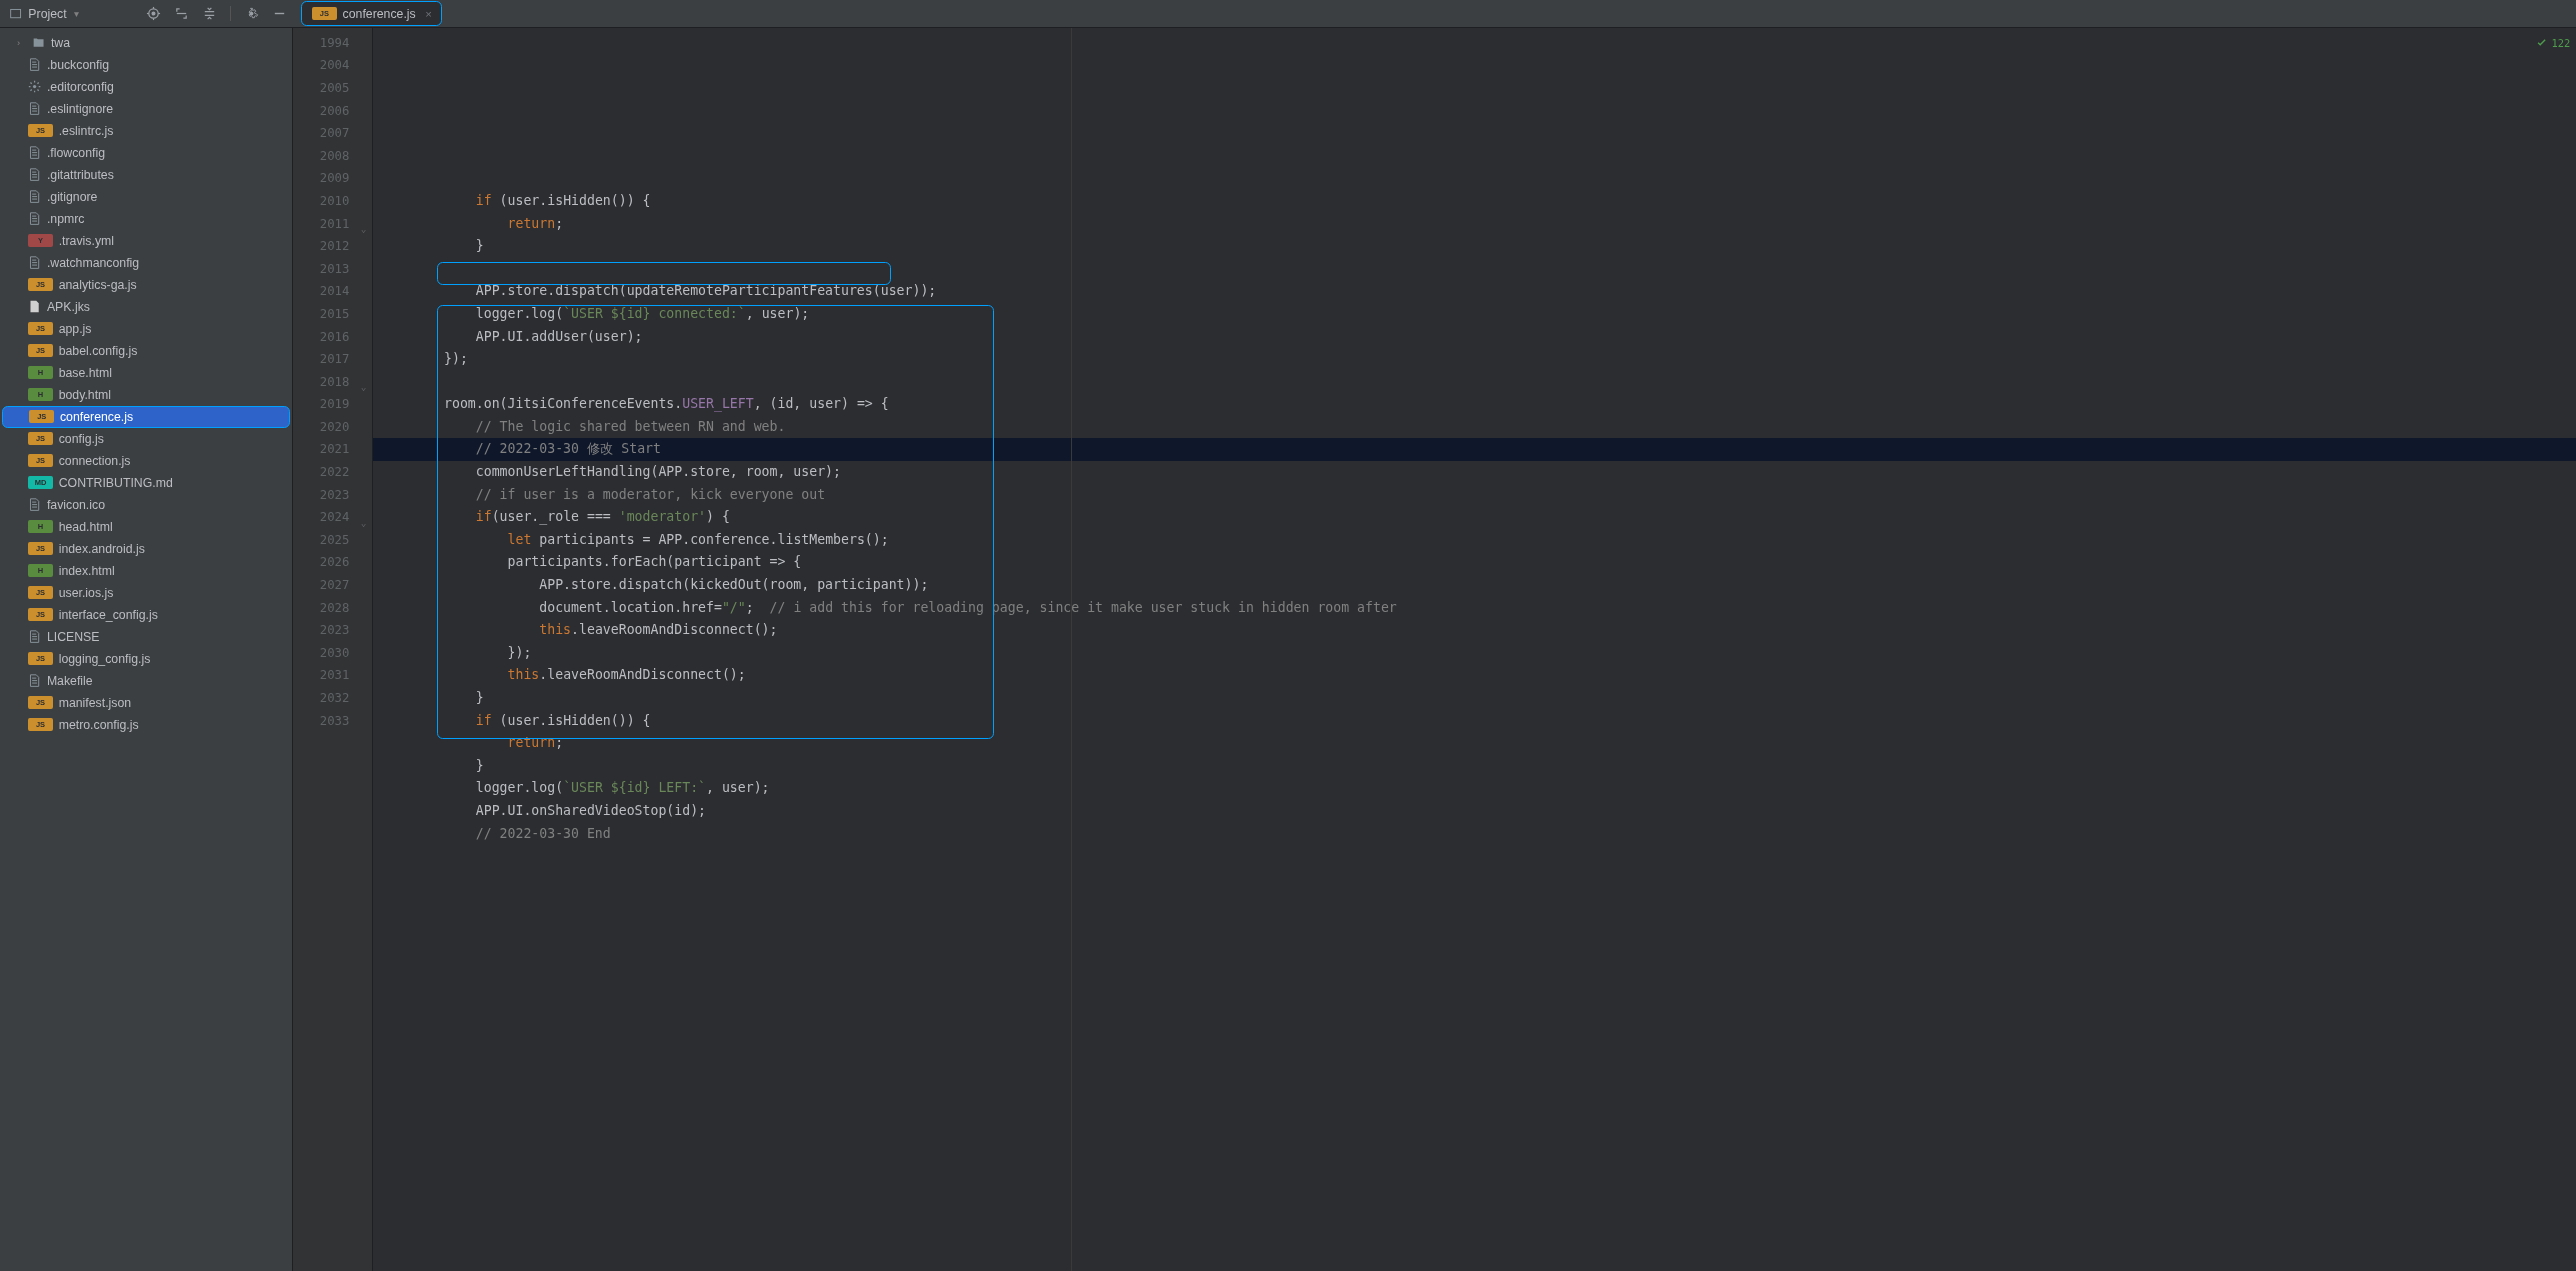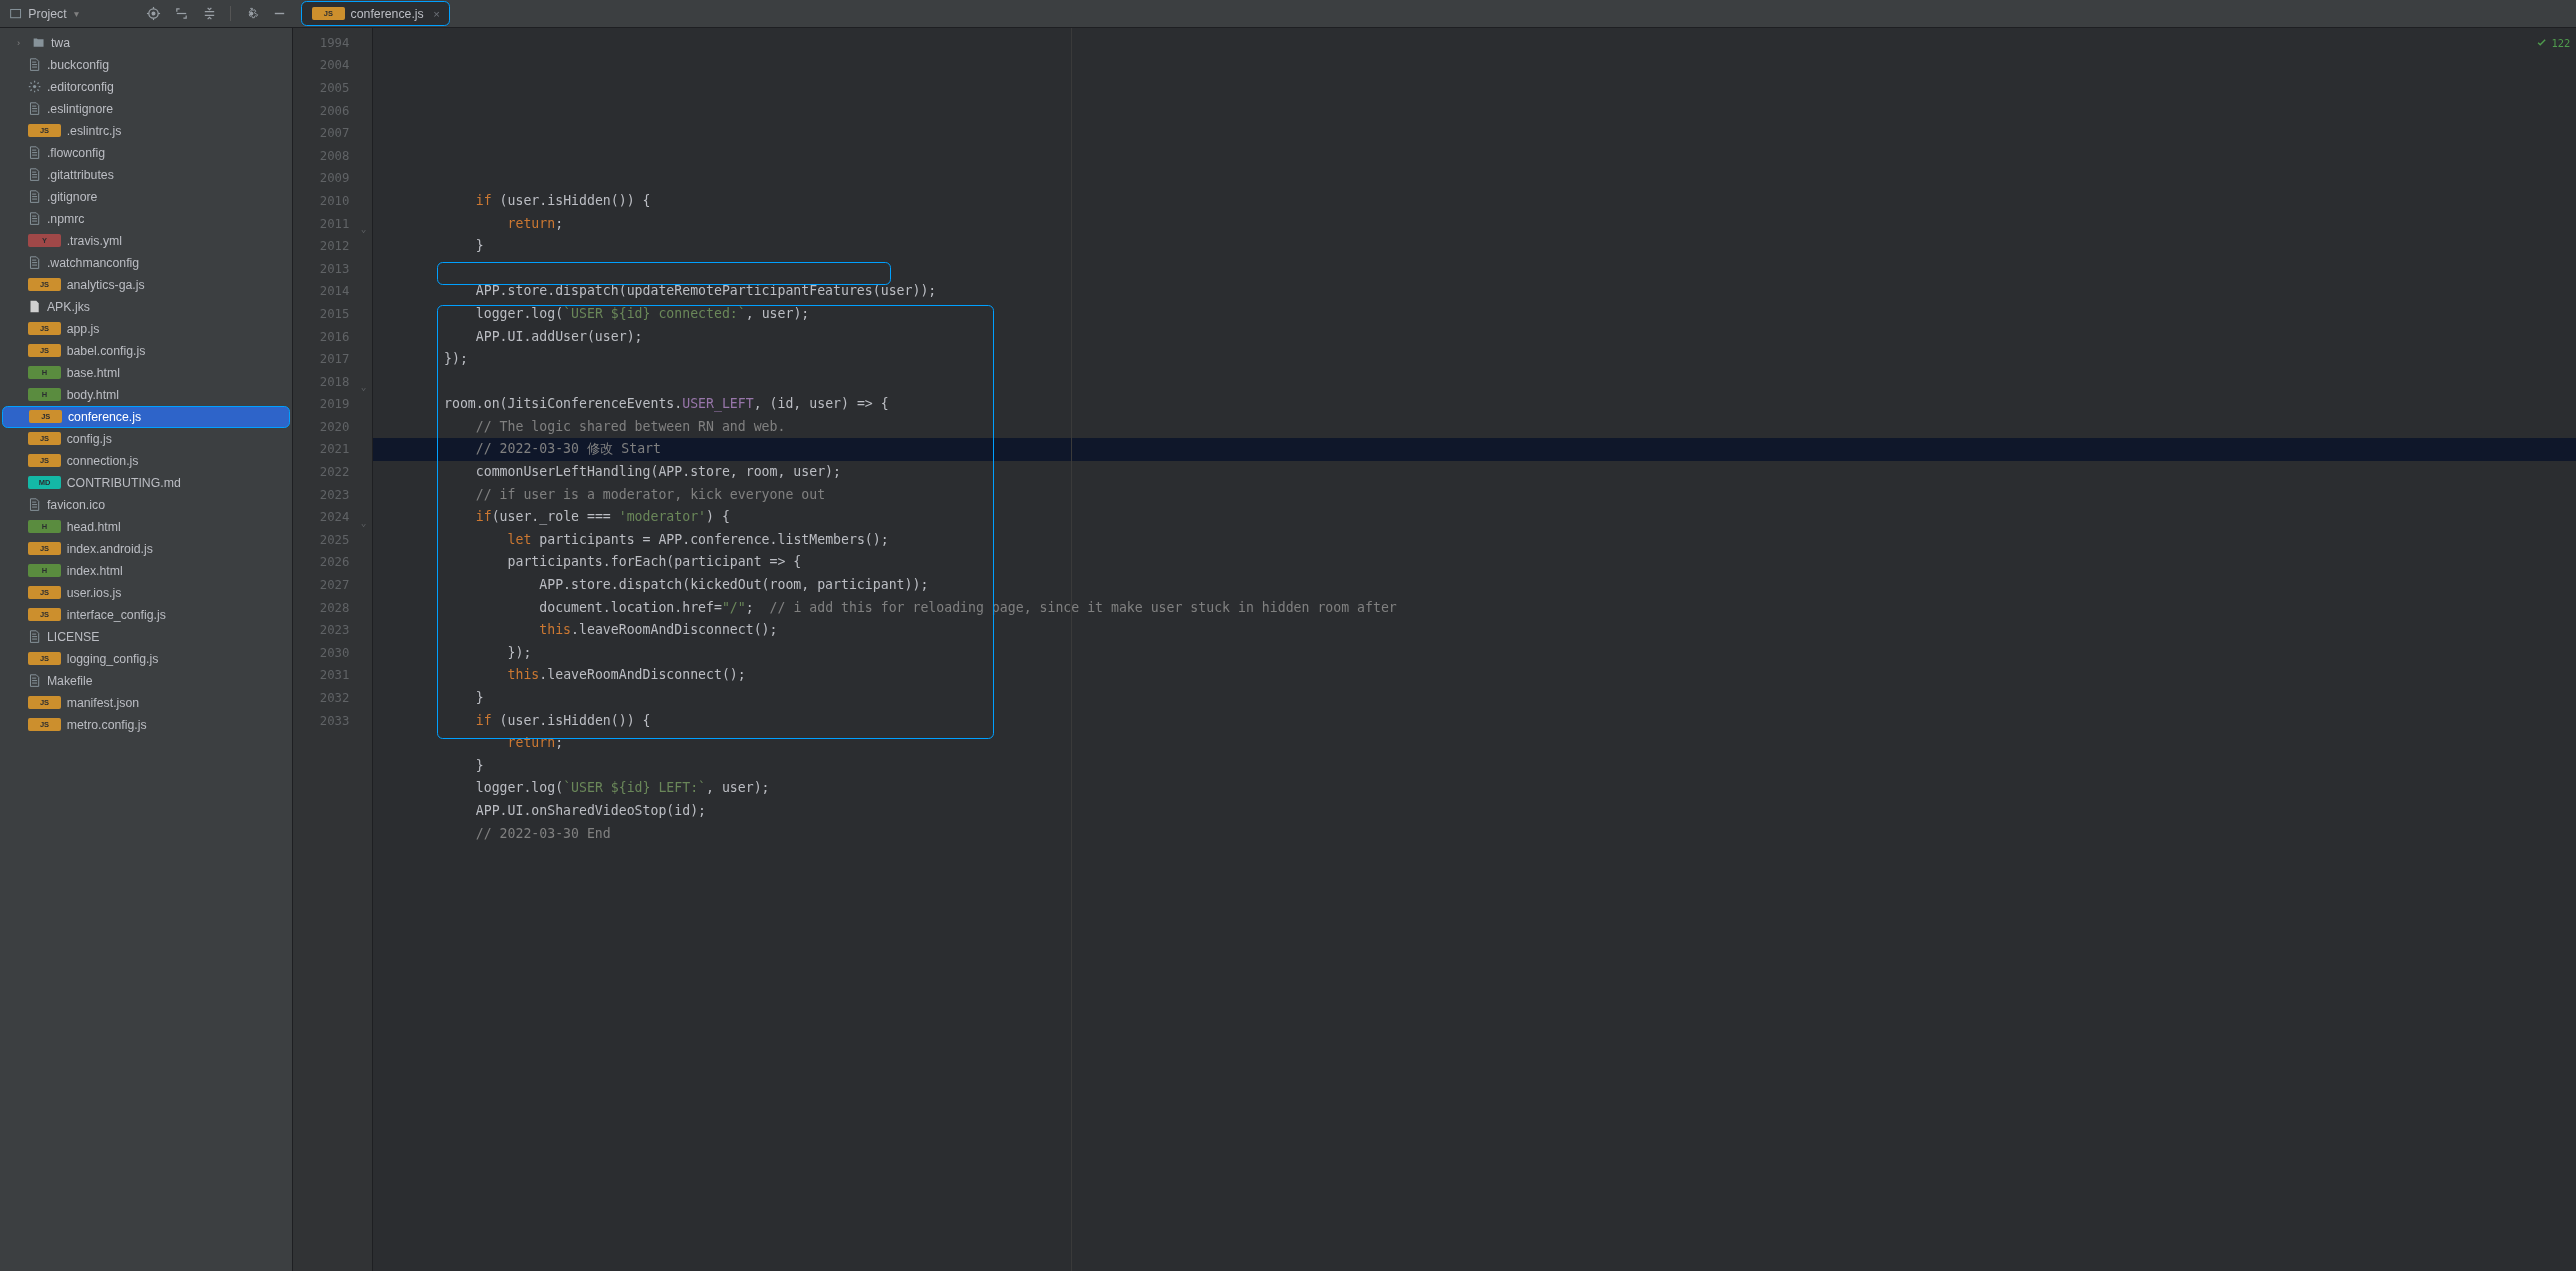--- a/index.html
+++ b/index.html
@@ -58,21 +58,21 @@
   align-items: center;
   gap: 5.7px;
   padding: 3.8px 9.4px;
   background: #2b2d30;
   border: 1.9px solid #00a0ff;
   border-radius: 5.7px;
   margin-left: 4.7px;
   height: 24.5px;
 }
 .file-icon-js {
-  width: 33px; height: 13.2px;
+  width: 25px; height: 13.2px;
   background: #cc8f2d;
   color: #2b2d30;
   font-size: 7.5px;
   font-weight: bold;
   display: flex; align-items: center; justify-content: center;
   border-radius: 1.9px;
 }
 .tab-close {
   color: #6f737a;
   font-size: 11.3px;

